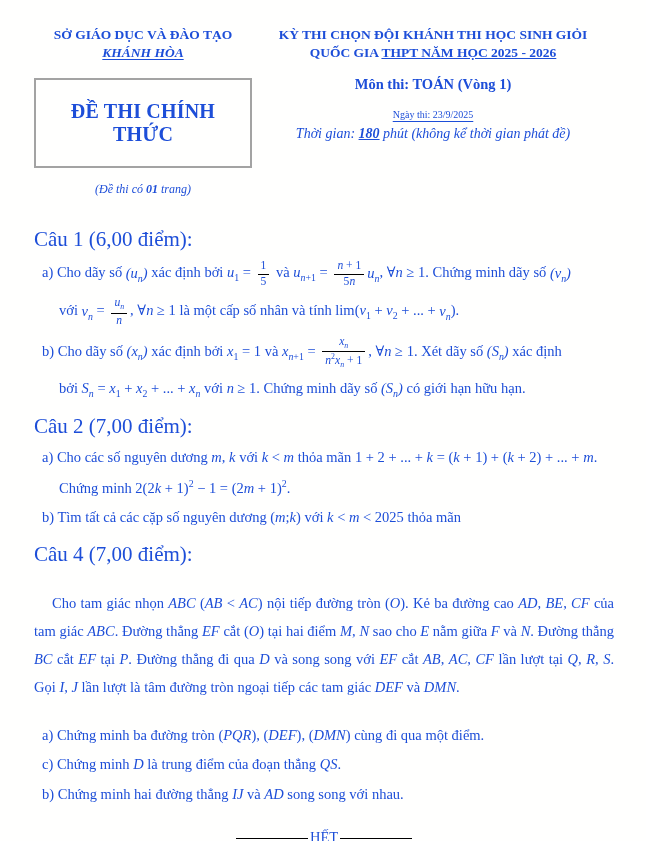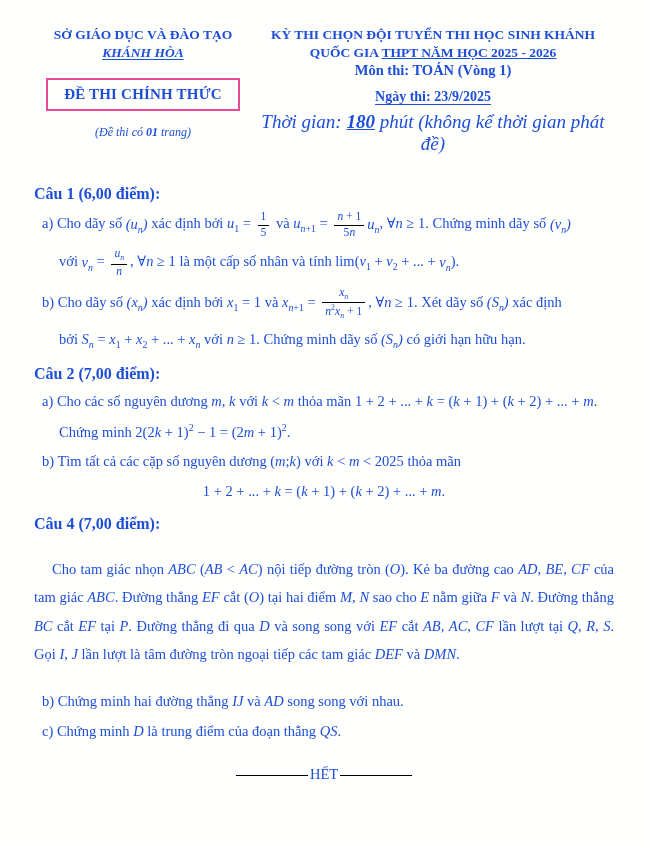--- a/index.html
+++ b/index.html
@@ -9,31 +9,31 @@
     font-family:"Liberation Serif","DejaVu Serif",serif;
     font-size:14.5px; padding:26px 32px 20px 34px; position:relative;
   }
   
   .header { display:flex; justify-content:space-between; align-items:flex-start; }
   .header-left { width:218px; text-align:center; }
   .header-right { width:362px; text-align:center; }
   .h-bold { font-weight:bold; font-size:13.5px; line-height:1.35; }
   .h-underline { text-decoration:underline; text-underline-offset:2px;font-style:italic; }
   .official-box {
-    display:inline-block; border:2px solid #ec4899; padding:6px 16px;
-    font-weight:bold; font-size:15px; margin-top:16px; letter-spacing:.2px;
+    display:inline-block; border:2px solid #a3a3a3; padding:20px 16px;
+    font-weight:bold; font-size:20px; margin-top:16px; letter-spacing:.2px;
   }
   .page-note { font-style:italic; font-size:12px; margin-top:14px; }
-  .hr-subject { font-weight:bold; font-size:14.5px; margin-top:0; }
-  .hr-date { font-weight:bold; font-size:14px; margin-top:10px; text-decoration:underline; text-underline-offset:3px; }
-  .hr-time { font-style:italic; font-size:19px; margin-top:6px; }
+  .hr-subject { font-weight:bold; font-size:14.5px; margin-top:14px; }
+  .hr-date { font-weight:normal; font-size:10px; margin-top:16px; text-decoration:underline; text-underline-offset:3px; }
+  .hr-time { font-style:italic; font-size:14px; margin-top:6px; }
   
   .body { margin-top:30px; }
   .q-section { margin-top:13px; }
-  .q-heading { font-weight:bold; font-size:16px; margin-bottom:4px; }
+  .q-heading { font-weight:normal; font-size:21px; margin-bottom:4px; }
   .q-line { margin:7px 8px; line-height:1.55; }
   .indent { padding-left:17px; }
   .centered { text-align:center; }
   .para { text-align:justify; text-indent:18px; line-height:1.95; margin:22px 0; }
   
   .frac { display:inline-flex; flex-direction:column; vertical-align:middle;
           text-align:center; font-size:.8em; line-height:1.25; margin:0 3px; }
   .frac .num { border-bottom:1px solid #000; padding:0 3px; }
   .frac .den { padding:0 3px; }
   sub,sup { font-size:.68em; }
@@ -50,21 +50,21 @@
     <div class="header-left">
       <div class="h-bold">SỞ GIÁO DỤC VÀ ĐÀO TẠO</div>
       <div class="h-bold h-underline">KHÁNH HÒA</div>
       <div>
         <span class="official-box">ĐỀ THI CHÍNH THỨC</span>
       </div>
       <div class="page-note">(Đề thi có <b>01</b> trang)</div>
     </div>
 
     <div class="header-right">
-      <div class="h-bold">KỲ THI CHỌN ĐỘI TUYỂN THI HỌC SINH KHÁNH</div>
+      <div class="h-bold">KỲ THI CHỌN ĐỘI KHÁNH THI HỌC SINH GIỎI</div>
       <div class="h-bold">QUỐC GIA <u>THPT NĂM HỌC 2025 - 2026</u></div>
       <div class="hr-subject">Môn thi: TOÁN (Vòng 1)</div>
       <div class="hr-date">Ngày thi: 23/9/2025</div>
       <div class="hr-time">Thời gian: <b><u>180</u></b> phút (không kể thời gian phát đề)</div>
     </div>
   </header>
 
   <main class="body">
 
     <section class="q-section">
@@ -85,28 +85,28 @@
             <span class="den"><i>n</i><sup>2</sup><i>x<sub>n</sub></i> + 1</span>
           </span>, ∀<i>n</i> ≥ 1. Xét dãy số <i>(S<sub>n</sub>)</i> xác định</div>
       <div class="q-line indent">bởi <i>S<sub>n</sub></i> = <i>x</i><sub>1</sub> + <i>x</i><sub>2</sub> + ... + <i>x<sub>n</sub></i> với <i>n</i> ≥ 1. Chứng minh dãy số <i>(S<sub>n</sub>)</i> có giới hạn hữu hạn.</div>
     </section>
 
     <section class="q-section">
       <div class="q-heading">Câu 2 (7,00 điểm):</div>
       <div class="q-line">a) Cho các số nguyên dương <i>m</i>, <i>k</i> với <i>k</i> &lt; <i>m</i> thỏa mãn 1 + 2 + ... + <i>k</i> = (<i>k</i> + 1) + (<i>k</i> + 2) + ... + <i>m</i>.</div>
       <div class="q-line indent">Chứng minh 2(2<i>k</i> + 1)<sup>2</sup> − 1 = (2<i>m</i> + 1)<sup>2</sup>.</div>
       <div class="q-line">b) Tìm tất cả các cặp số nguyên dương (<i>m</i>;<i>k</i>) với <i>k</i> &lt; <i>m</i> &lt; 2025 thỏa mãn</div>
-      <div class="q-line centered">1 + 2 + ... + <i>k</i> = (<i>k</i> + 1) + (<i>k</i> + 2) + ... + <i>m</i>.</div>
     </section>
 
     <section class="q-section">
       <div class="q-heading">Câu 4 (7,00 điểm):</div>
       <div class="para">Cho tam giác nhọn <i>ABC</i> (<i>AB</i> &lt; <i>AC</i>) nội tiếp đường tròn (<i>O</i>). Kẻ ba đường cao <i>AD</i>, <i>BE</i>, <i>CF</i> của tam giác <i>ABC</i>. Đường thẳng <i>EF</i> cắt (<i>O</i>) tại hai điểm <i>M</i>, <i>N</i> sao cho <i>E</i> nằm giữa <i>F</i> và <i>N</i>. Đường thẳng <i>BC</i> cắt <i>EF</i> tại <i>P</i>. Đường thẳng đi qua <i>D</i> và song song với <i>EF</i> cắt <i>AB</i>, <i>AC</i>, <i>CF</i> lần lượt tại <i>Q</i>, <i>R</i>, <i>S</i>. Gọi <i>I</i>, <i>J</i> lần lượt là tâm đường tròn ngoại tiếp các tam giác <i>DEF</i> và <i>DMN</i>.</div>
+      <div class="q-line">a) Chứng minh ba đường tròn (<i>PQR</i>), (<i>DEF</i>), (<i>DMN</i>) cùng đi qua một điểm.</div>
+      <div class="q-line">c) Chứng minh <i>D</i> là trung điểm của đoạn thẳng <i>QS</i>.</div>
       <div class="q-line">b) Chứng minh hai đường thẳng <i>IJ</i> và <i>AD</i> song song với nhau.</div>
-      <div class="q-line">c) Chứng minh <i>D</i> là trung điểm của đoạn thẳng <i>QS</i>.</div>
     </section>
 
   </main>
 
   <footer class="footer">
     <span class="rule"></span><span>HẾT</span><span class="rule"></span>
   </footer>
 
 </div>
 

